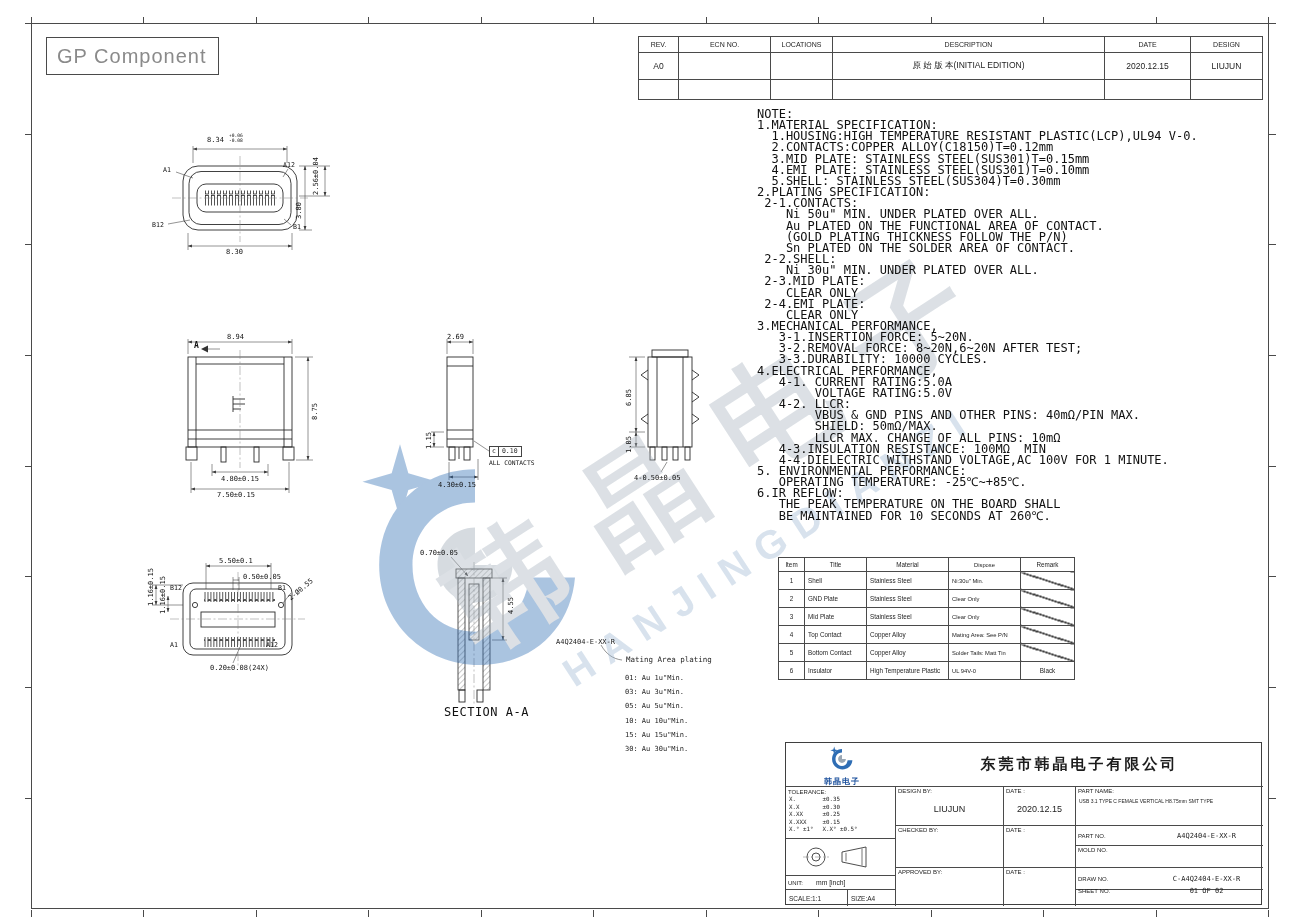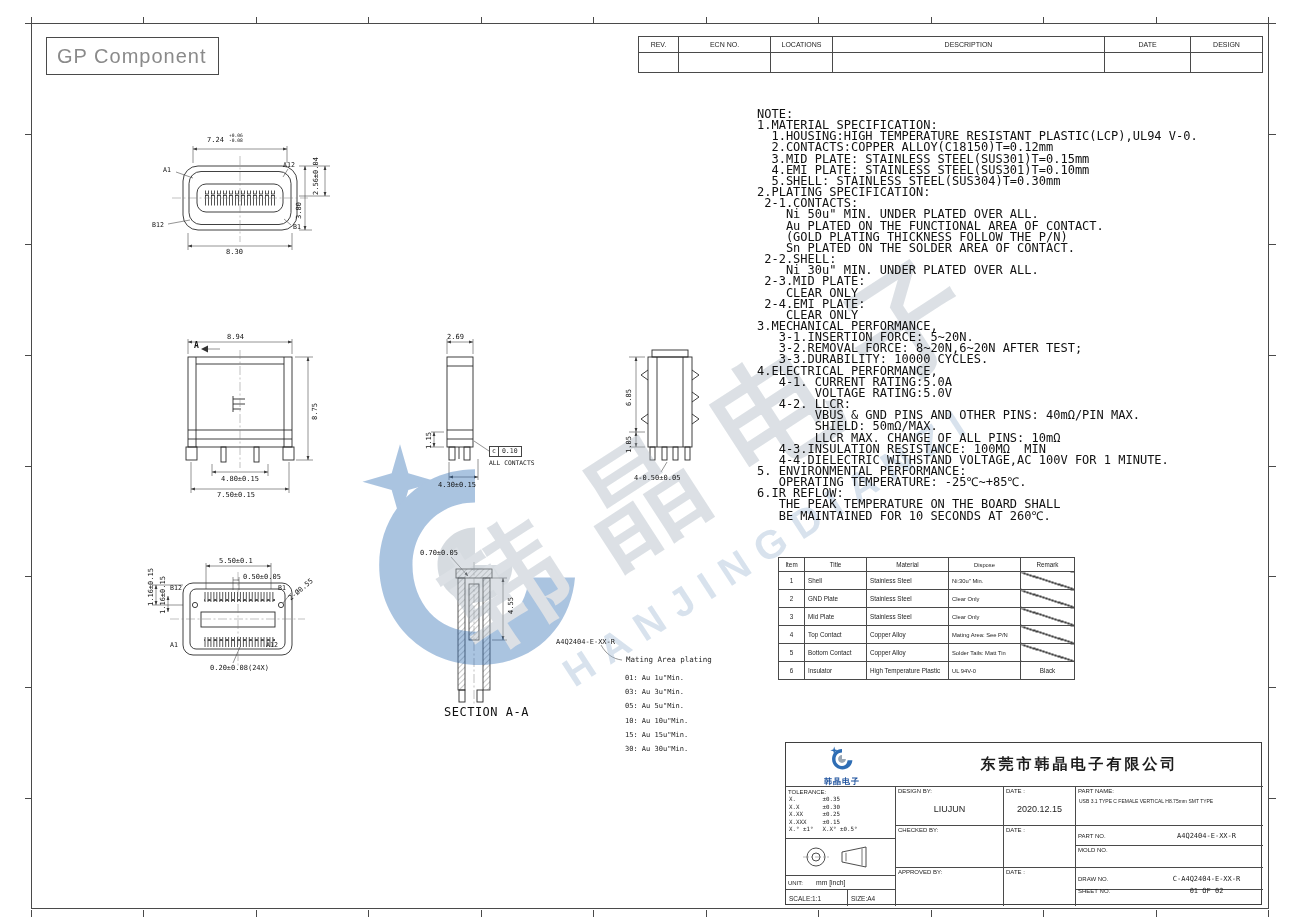--- a/index.html
+++ b/index.html
@@ -124,20 +124,28 @@
         <col style="width:72px">
     </colgroup>
     <tbody>
         <tr class="rev-head">
       <th>REV.</th>
       <th>ECN NO.</th>
       <th>LOCATIONS</th>
       <th>DESCRIPTION</th>
       <th>DATE</th>
       <th>DESIGN</th>
+    </tr>
+    <tr class="rev-row">
+      <td>A0</td>
+      <td></td>
+      <td></td>
+      <td>原 始 版 本(INITIAL EDITION)</td>
+      <td>2020.12.15</td>
+      <td>LIUJUN</td>
     </tr>
     <tr class="rev-empty">
       <td></td>
           <td></td>
       <td></td>
           <td></td>
       <td></td>
           <td></td>
     </tr>
   </tbody>
@@ -285,21 +293,21 @@
       <line class="cl" x1="474" y1="562" x2="474" y2="706"></line>
       <line class="dm" x1="451" y1="557" x2="468" y2="576" marker-end="url(#ar)"></line>
       <line class="dm" x1="492" y1="578" x2="507" y2="578"></line>
       <line class="dm" x1="492" y1="640" x2="507" y2="640"></line>
       <line class="dmA" x1="503" y1="578" x2="503" y2="640"></line>
     </g>
 
     <path class="dm" d="M601,645 C606,654 613,659 622,660"></path>
   </svg>
 
-  <span class="dim" style="left:207px;top:136px">7.24</span>
+  <span class="dim" style="left:207px;top:136px">8.34</span>
   <div class="dim tolstack" style="left:229px;top:134px">
     <span>+0.06</span><br>
     <span>-0.08</span>
   </div>
   <span class="dim rot" style="left:312px;top:195px">2.56±0.04</span>
   <span class="dim rot" style="left:295px;top:219px">3.80</span>
   <span class="dim" style="left:226px;top:248px">8.30</span>
   <span class="dim pinlbl" style="left:163px;top:166px">A1</span>
   <span class="dim pinlbl" style="left:283px;top:161px">A12</span>
   <span class="dim pinlbl" style="left:152px;top:221px">B12</span>

